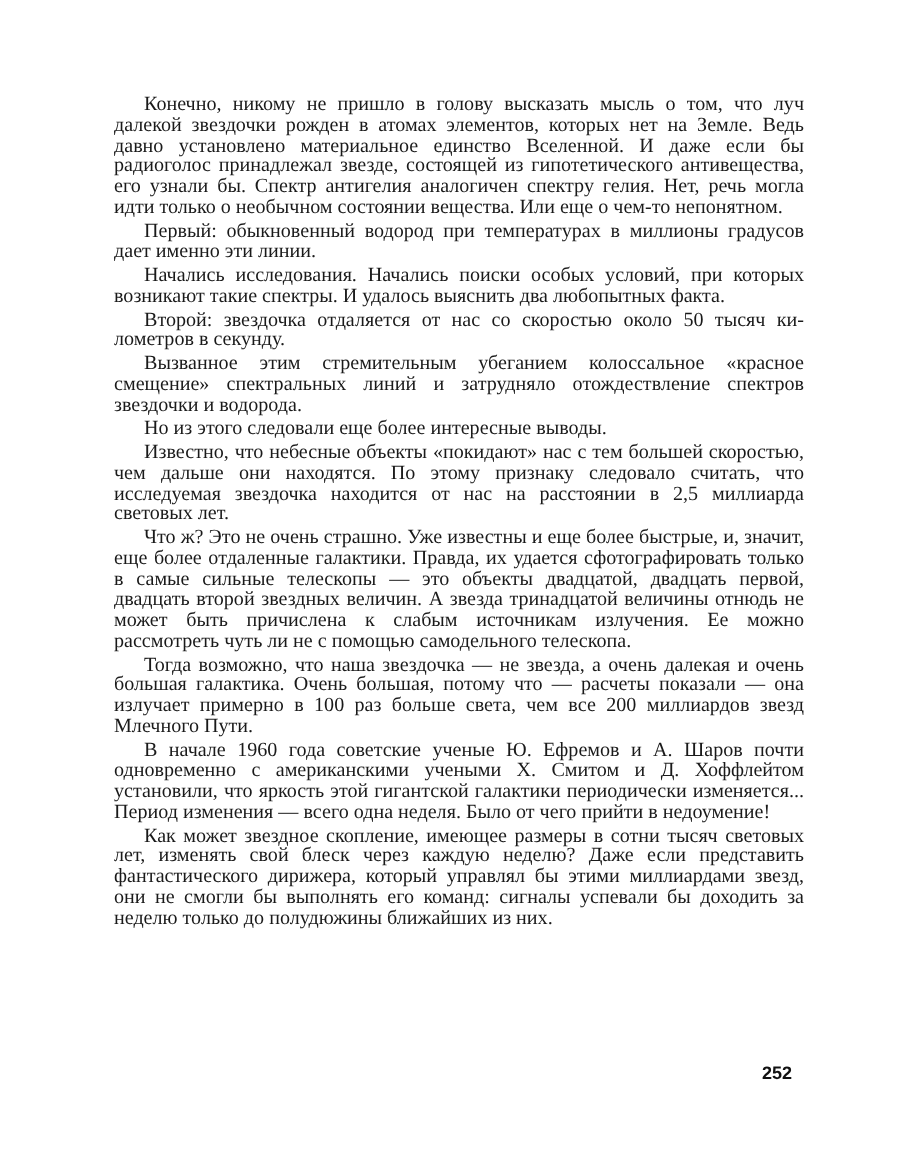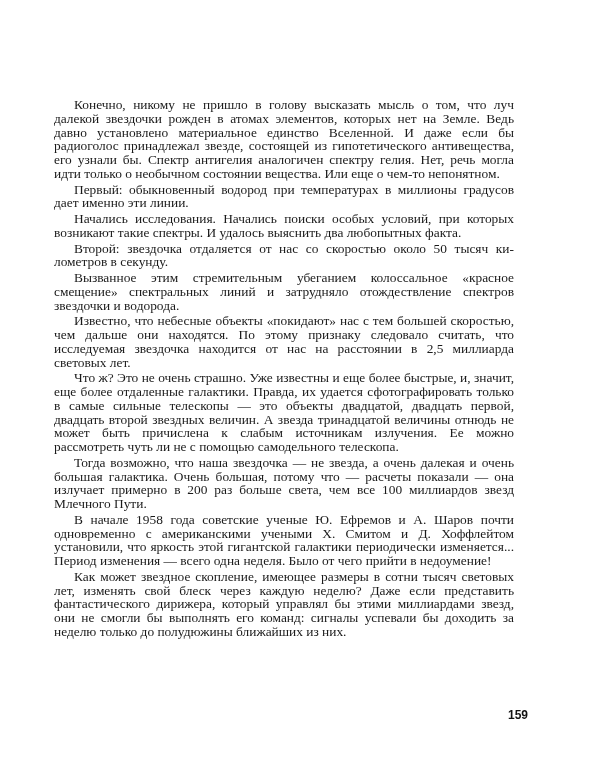--- a/index.html
+++ b/index.html
@@ -1,40 +1,40 @@
 <!DOCTYPE html>
 <html><head>
 <meta charset="utf-8">
 <style>
   html, body { margin: 0; padding: 0; background: #ffffff; }
   body { width: 600px; height: 784px; position: relative; overflow: hidden; }
   .page {
-    position: absolute; left: 54px; top: 62px; width: 460px;
+    position: absolute; left: 76px; top: 62px; width: 460px;
     font-family: "Liberation Serif", "DejaVu Serif", serif;
     font-size: 13.4px; line-height: 13.75px; color: #1a1a1a;
     text-align: justify;
-    margin-top: 36px;
   }
   .page p { margin: 0; text-indent: 20px; hyphens: manual; }
   .page p.gap { margin-top: 2px; }
   .pagenum {
     position: absolute; left: 508px; top: 708px;
     font-family: "Liberation Sans", "DejaVu Sans", sans-serif;
     font-weight: bold; font-size: 12px; color: #111;
   }
 </style>
 </head>
 <body>
 
 <div class="page">
   <p>Конечно, никому не пришло в голову высказать мысль о том, что луч далекой звездочки рожден в атомах элементов, которых нет на Земле. Ведь давно установлено материальное единство Вселенной. И даже если бы радиоголос принадлежал звезде, состоящей из гипотетического анти­вещества, его узнали бы. Спектр антигелия аналогичен спектру гелия. Нет, речь могла идти только о необычном состоянии вещества. Или еще о чем-то непонятном.</p>
   <p class="gap">Первый: обыкновенный водород при температурах в миллионы гра­дусов дает именно эти линии.</p>
   <p class="gap">Начались исследования. Начались поиски особых условий, при кото­рых возникают такие спектры. И удалось выяснить два любопытных факта.</p>
   <p class="gap">Второй: звездочка отдаляется от нас со скоростью около 50 тысяч ки­лометров в секунду.</p>
   <p class="gap">Вызванное этим стремительным убеганием колоссальное «красное смещение» спектральных линий и затрудняло отождествление спектров звездочки и водорода.</p>
+  <p class="gap">Но из этого следовали еще более интересные выводы.</p>
   <p class="gap">Известно, что небесные объекты «покидают» нас с тем большей ско­ростью, чем дальше они находятся. По этому признаку следовало счи­тать, что исследуемая звездочка находится от нас на расстоянии в 2,5 миллиарда световых лет.</p>
   <p class="gap">Что ж? Это не очень страшно. Уже известны и еще более быстрые, и, значит, еще более отдаленные галактики. Правда, их удается сфото­графировать только в самые сильные телескопы — это объекты двадца­той, двадцать первой, двадцать второй звездных величин. А звезда три­надцатой величины отнюдь не может быть причислена к слабым источни­кам излучения. Ее можно рассмотреть чуть ли не с помощью самодель­ного телескопа.</p>
-  <p class="gap">Тогда возможно, что наша звездочка — не звезда, а очень далекая и очень большая галактика. Очень большая, потому что — расчеты пока­зали — она излучает примерно в 200 раз больше света, чем все 100 мил­лиардов звезд Млечного Пути.</p>
-  <p class="gap">В начале 1958 года советские ученые Ю. Ефремов и А. Шаров почти одновременно с американскими учеными Х. Смитом и Д. Хоффлейтом установили, что яркость этой гигантской галактики периодически изме­няется... Период изменения — всего одна неделя. Было от чего прийти в недоумение!</p>
+  <p class="gap">Тогда возможно, что наша звездочка — не звезда, а очень далекая и очень большая галактика. Очень большая, потому что — расчеты пока­зали — она излучает примерно в 100 раз больше света, чем все 200 мил­лиардов звезд Млечного Пути.</p>
+  <p class="gap">В начале 1960 года советские ученые Ю. Ефремов и А. Шаров почти одновременно с американскими учеными Х. Смитом и Д. Хоффлейтом установили, что яркость этой гигантской галактики периодически изме­няется... Период изменения — всего одна неделя. Было от чего прийти в недоумение!</p>
   <p class="gap">Как может звездное скопление, имеющее размеры в сотни тысяч све­товых лет, изменять свой блеск через каждую неделю? Даже если пред­ставить фантастического дирижера, который управлял бы этими мил­лиардами звезд, они не смогли бы выполнять его команд: сигналы ус­певали бы доходить за неделю только до полудюжины ближайших из них.</p>
 </div>
 
-<div class="pagenum">159</div>
+<div class="pagenum">252</div>
 
 </body></html>

